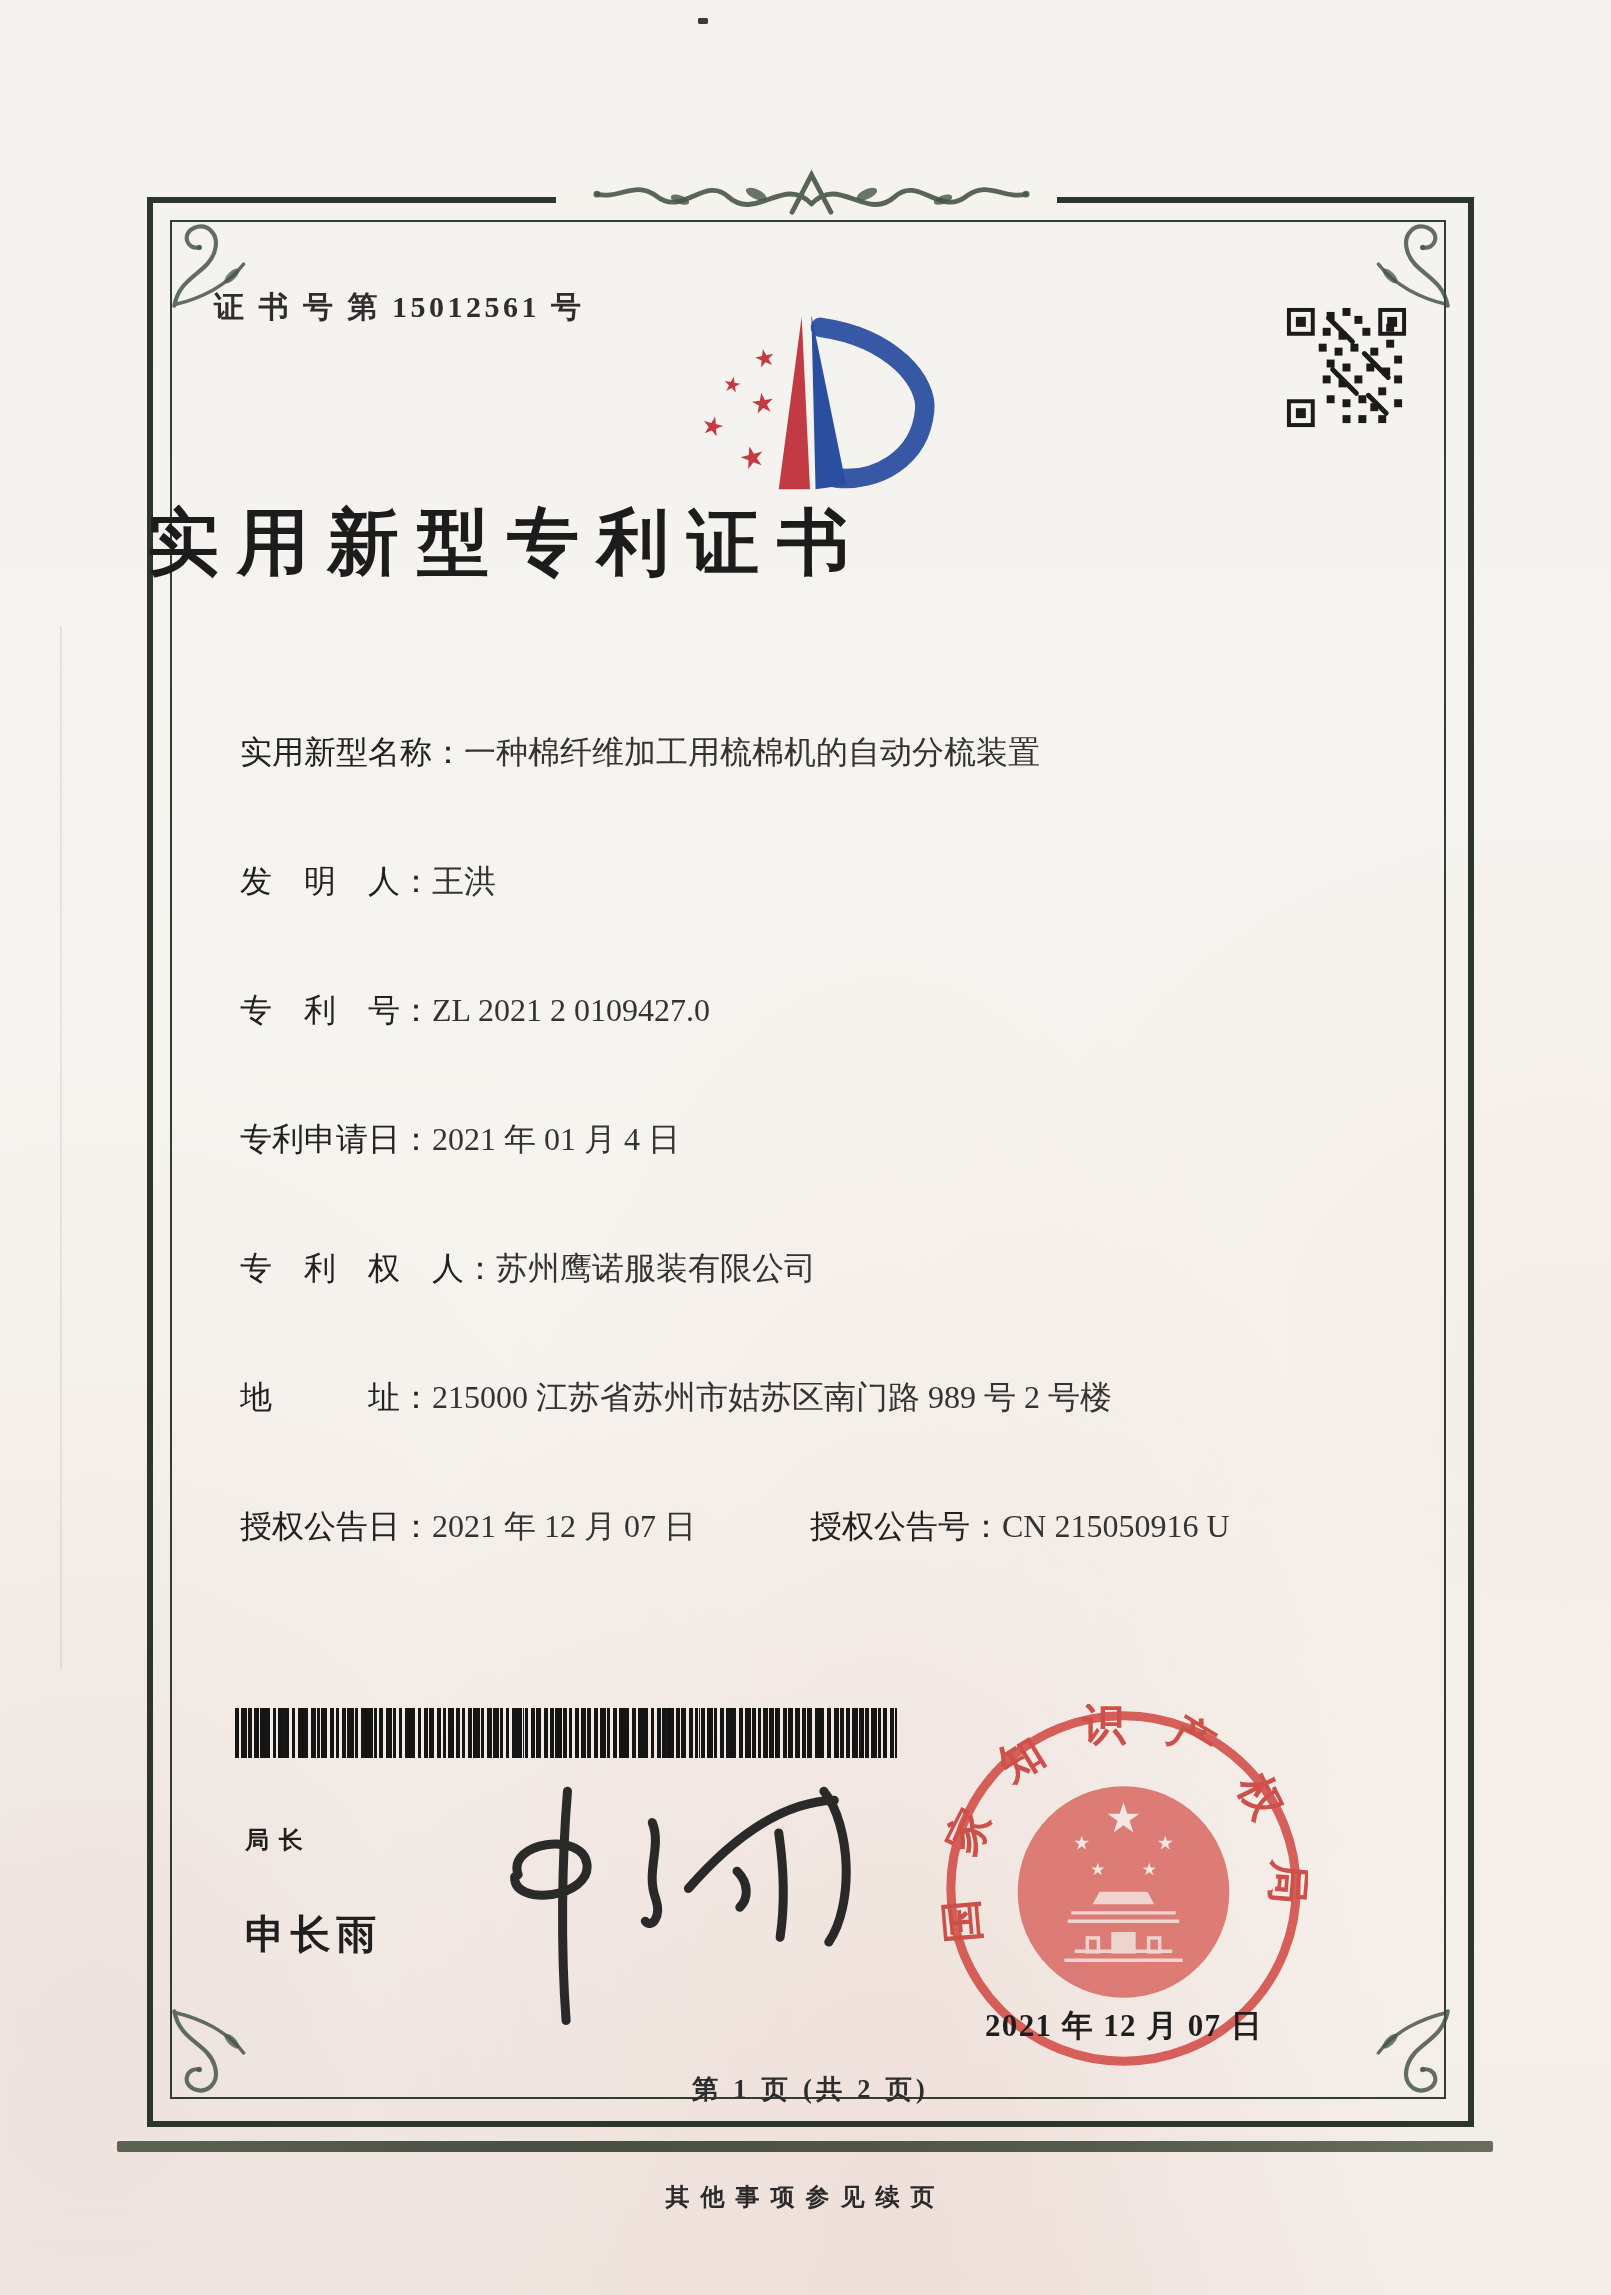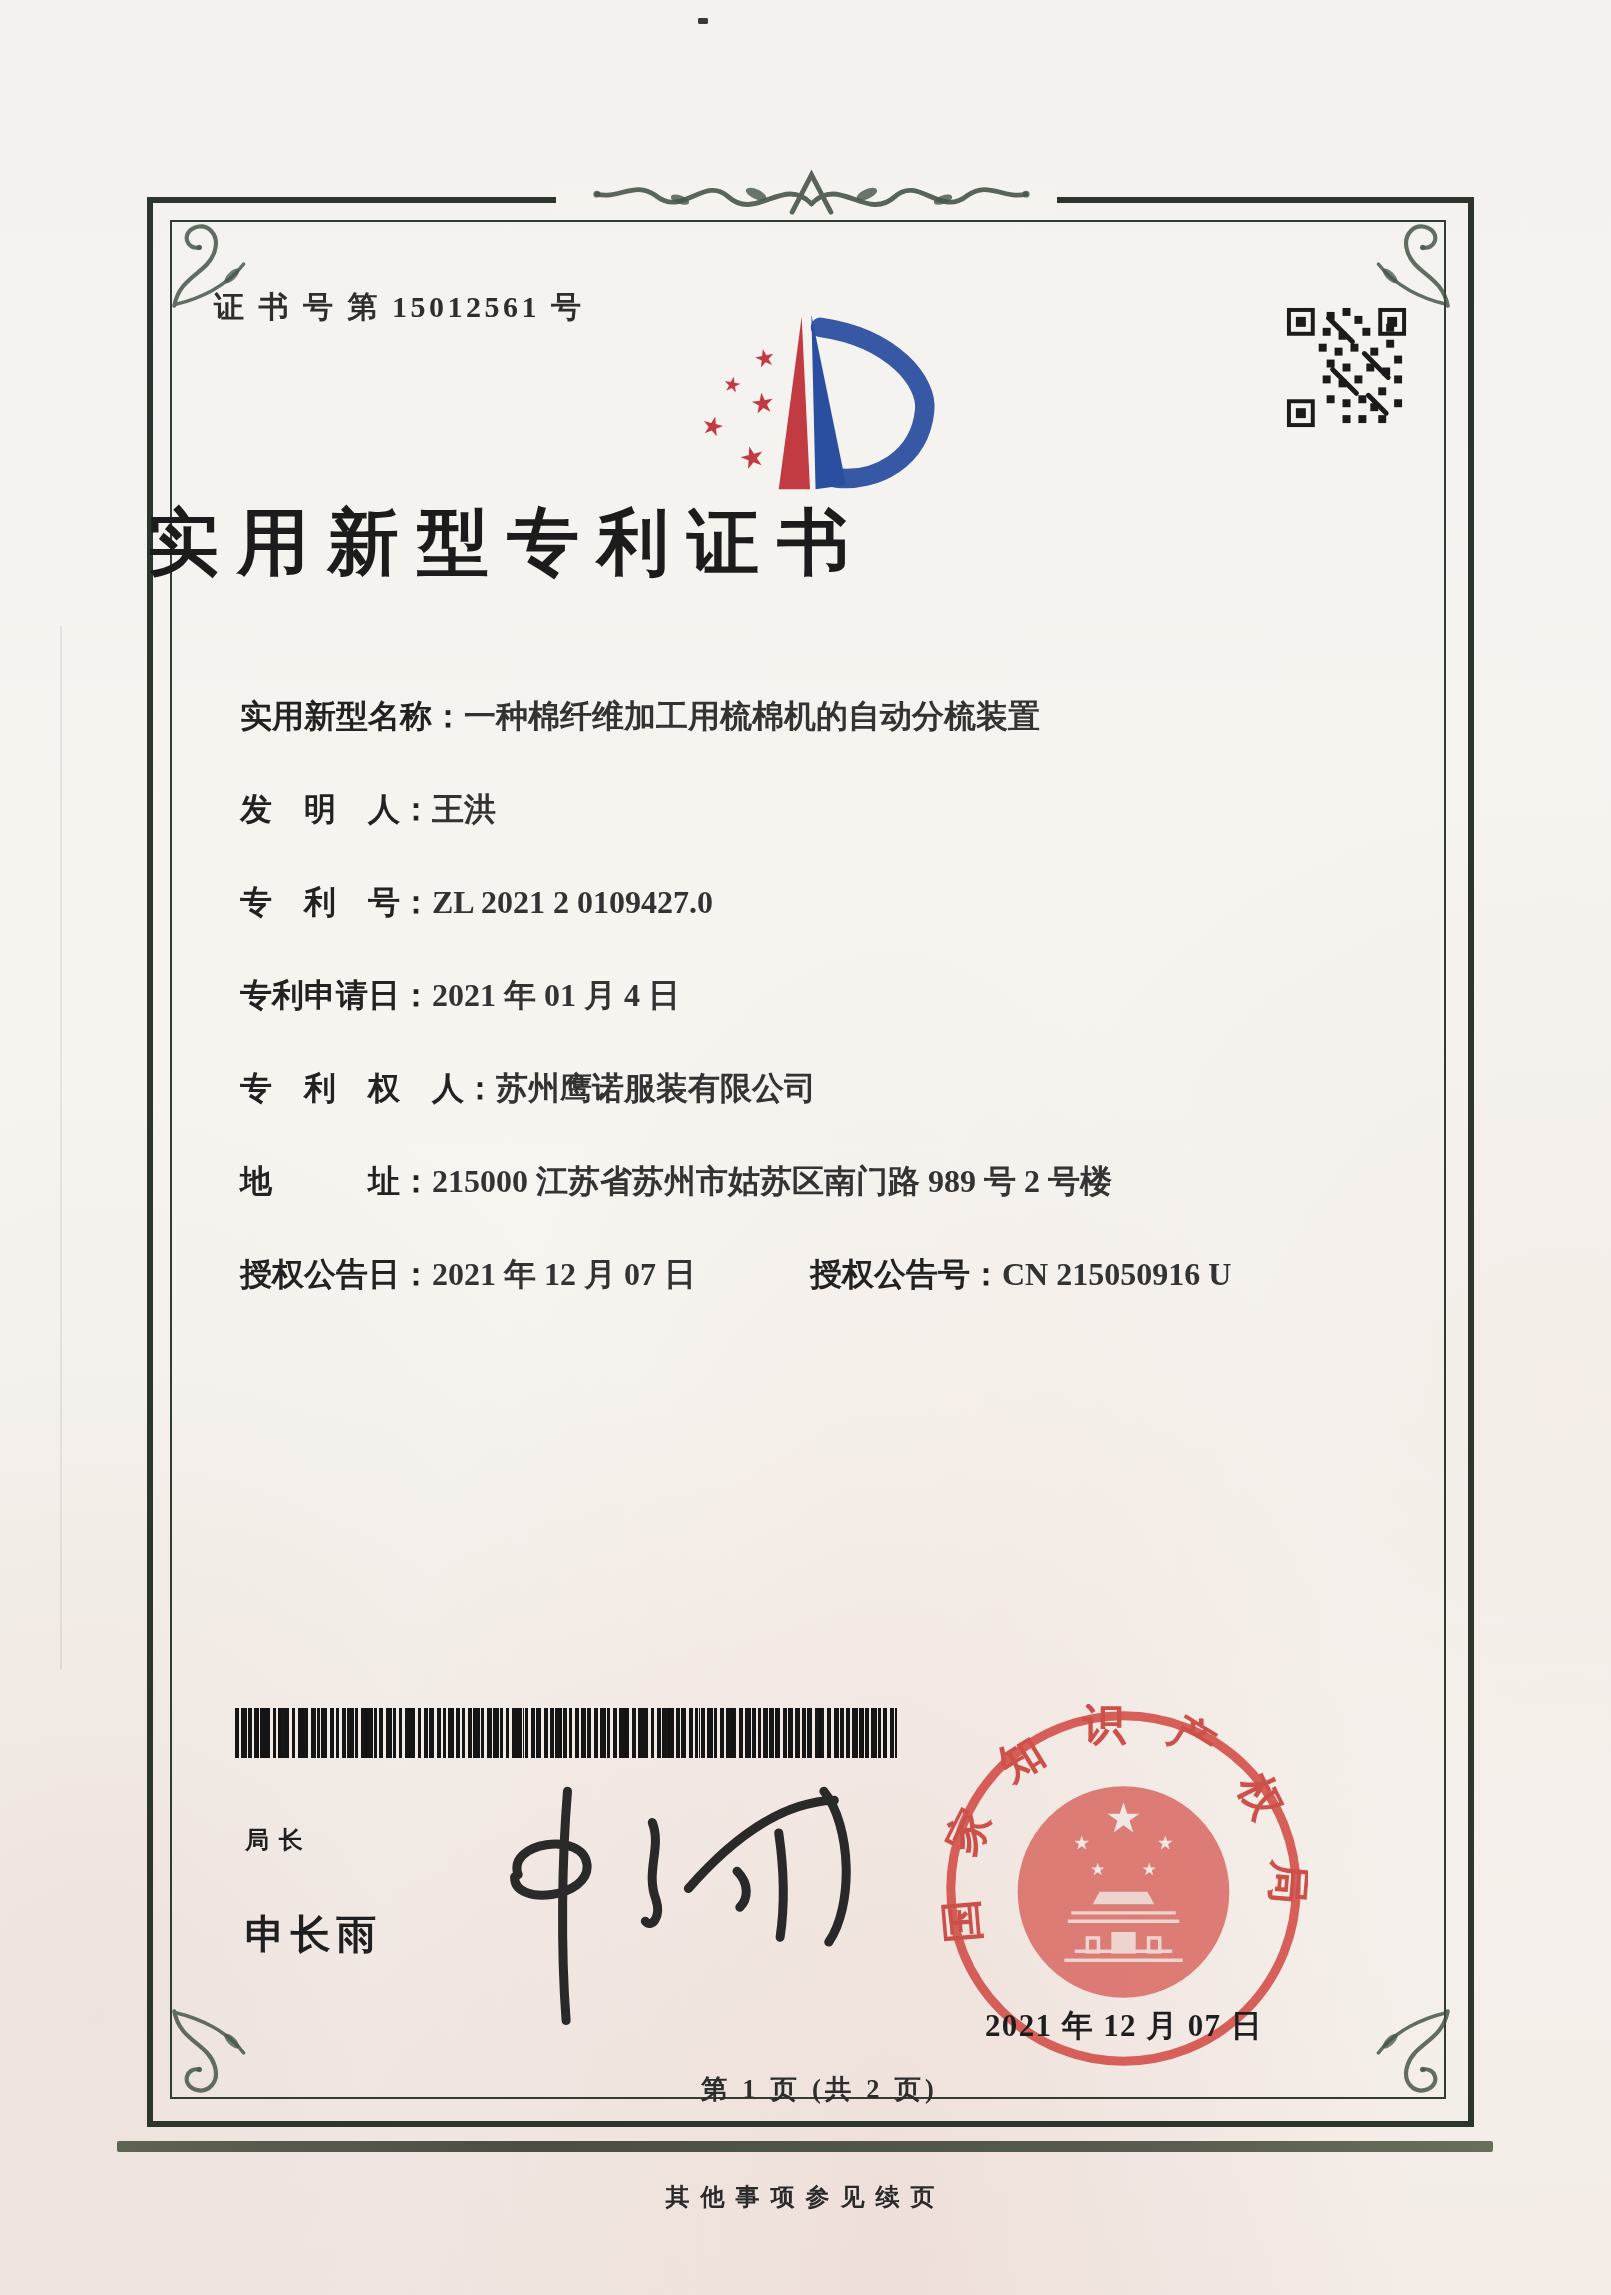--- a/index.html
+++ b/index.html
@@ -23,21 +23,21 @@
   
   .cert-no{position:absolute;left:214px;top:287px;font-size:30px;font-weight:600;letter-spacing:3.5px;color:#2e2e2e;}
   .logo{position:absolute;left:678px;top:296px;width:264px;height:205px;}
   .qr{position:absolute;left:1283px;top:304px;width:129px;height:129px;}
   .title{
     position:absolute;left:147px;top:495px;width:1327px;
     font-size:72px;font-weight:700;letter-spacing:18px;color:#1c1c1c;
   }
   
   .fields{position:absolute;left:240px;top:697px;width:1183px;}
-  .field-row{position:relative;height:93px;font-size:32px;font-weight:700;line-height:39px;white-space:nowrap;}
+  .field-row{position:relative;height:93px;font-size:32px;font-weight:400;line-height:39px;white-space:nowrap;margin-top:36px;}
   .f-label{color:#222;}
   .f-value{color:#333;}
   .pair2{position:absolute;left:570px;top:0;}
   
   .paras{position:absolute;left:240px;top:1337px;width:1160px;}
   .paras p{margin:0 0 4.2px 0;font-size:29px;line-height:58px;text-indent:58px;text-align:justify;color:#2b2b2b;font-weight:500;}
   
   .barcode{
     position:absolute;left:235px;top:1708px;width:662px;height:50px;
     background:
@@ -47,21 +47,21 @@
       repeating-linear-gradient(90deg,#101010 0 2.8px,transparent 2.8px 21.6px);
   }
   
   .sig-position{position:absolute;left:245px;top:1824px;font-size:24px;font-weight:700;letter-spacing:9.7px;color:#1f1f1f;}
   .sig-name{position:absolute;left:245px;top:1907px;font-size:40px;font-weight:700;letter-spacing:5.6px;color:#1f1f1f;}
   .sig-svg{position:absolute;left:445px;top:1760px;width:459px;height:271px;}
   
   .seal{position:absolute;left:939px;top:1704px;width:369px;height:369px;}
   .seal-date{position:absolute;left:950px;top:2005px;width:348px;text-align:center;font-size:31px;font-weight:600;color:#1e1e1e;letter-spacing:1.4px;}
   
-  .page-info{position:absolute;left:147px;top:2072px;width:1327px;text-align:center;font-size:26.4px;font-weight:600;letter-spacing:4.2px;color:#2d2d2d;padding-left:9px;}
+  .page-info{position:absolute;left:147px;top:2072px;width:1327px;text-align:center;font-size:26.4px;font-weight:600;letter-spacing:4.2px;color:#2d2d2d;}
   .bottom-band{position:absolute;left:117px;top:2141px;width:1376px;height:11px;background:linear-gradient(90deg,#49523f,#333a2e 30%,#3e4738 70%,#555c47);opacity:.88;border-radius:2.1px;}
   .cont-note{position:absolute;left:0;top:2181px;width:1611px;text-align:center;font-size:24px;font-weight:700;letter-spacing:11px;color:#2a2a2a;}
   
   .scan-line{position:absolute;left:60px;top:626px;width:2.1px;height:1043px;background:rgba(110,110,110,.12);}
   .speck{position:absolute;left:698px;top:18px;width:9.7px;height:6.3px;background:#3a3a3a;border-radius:1.4px;}
 </style>
 </head>
 <body>
 
 <div class="page">

